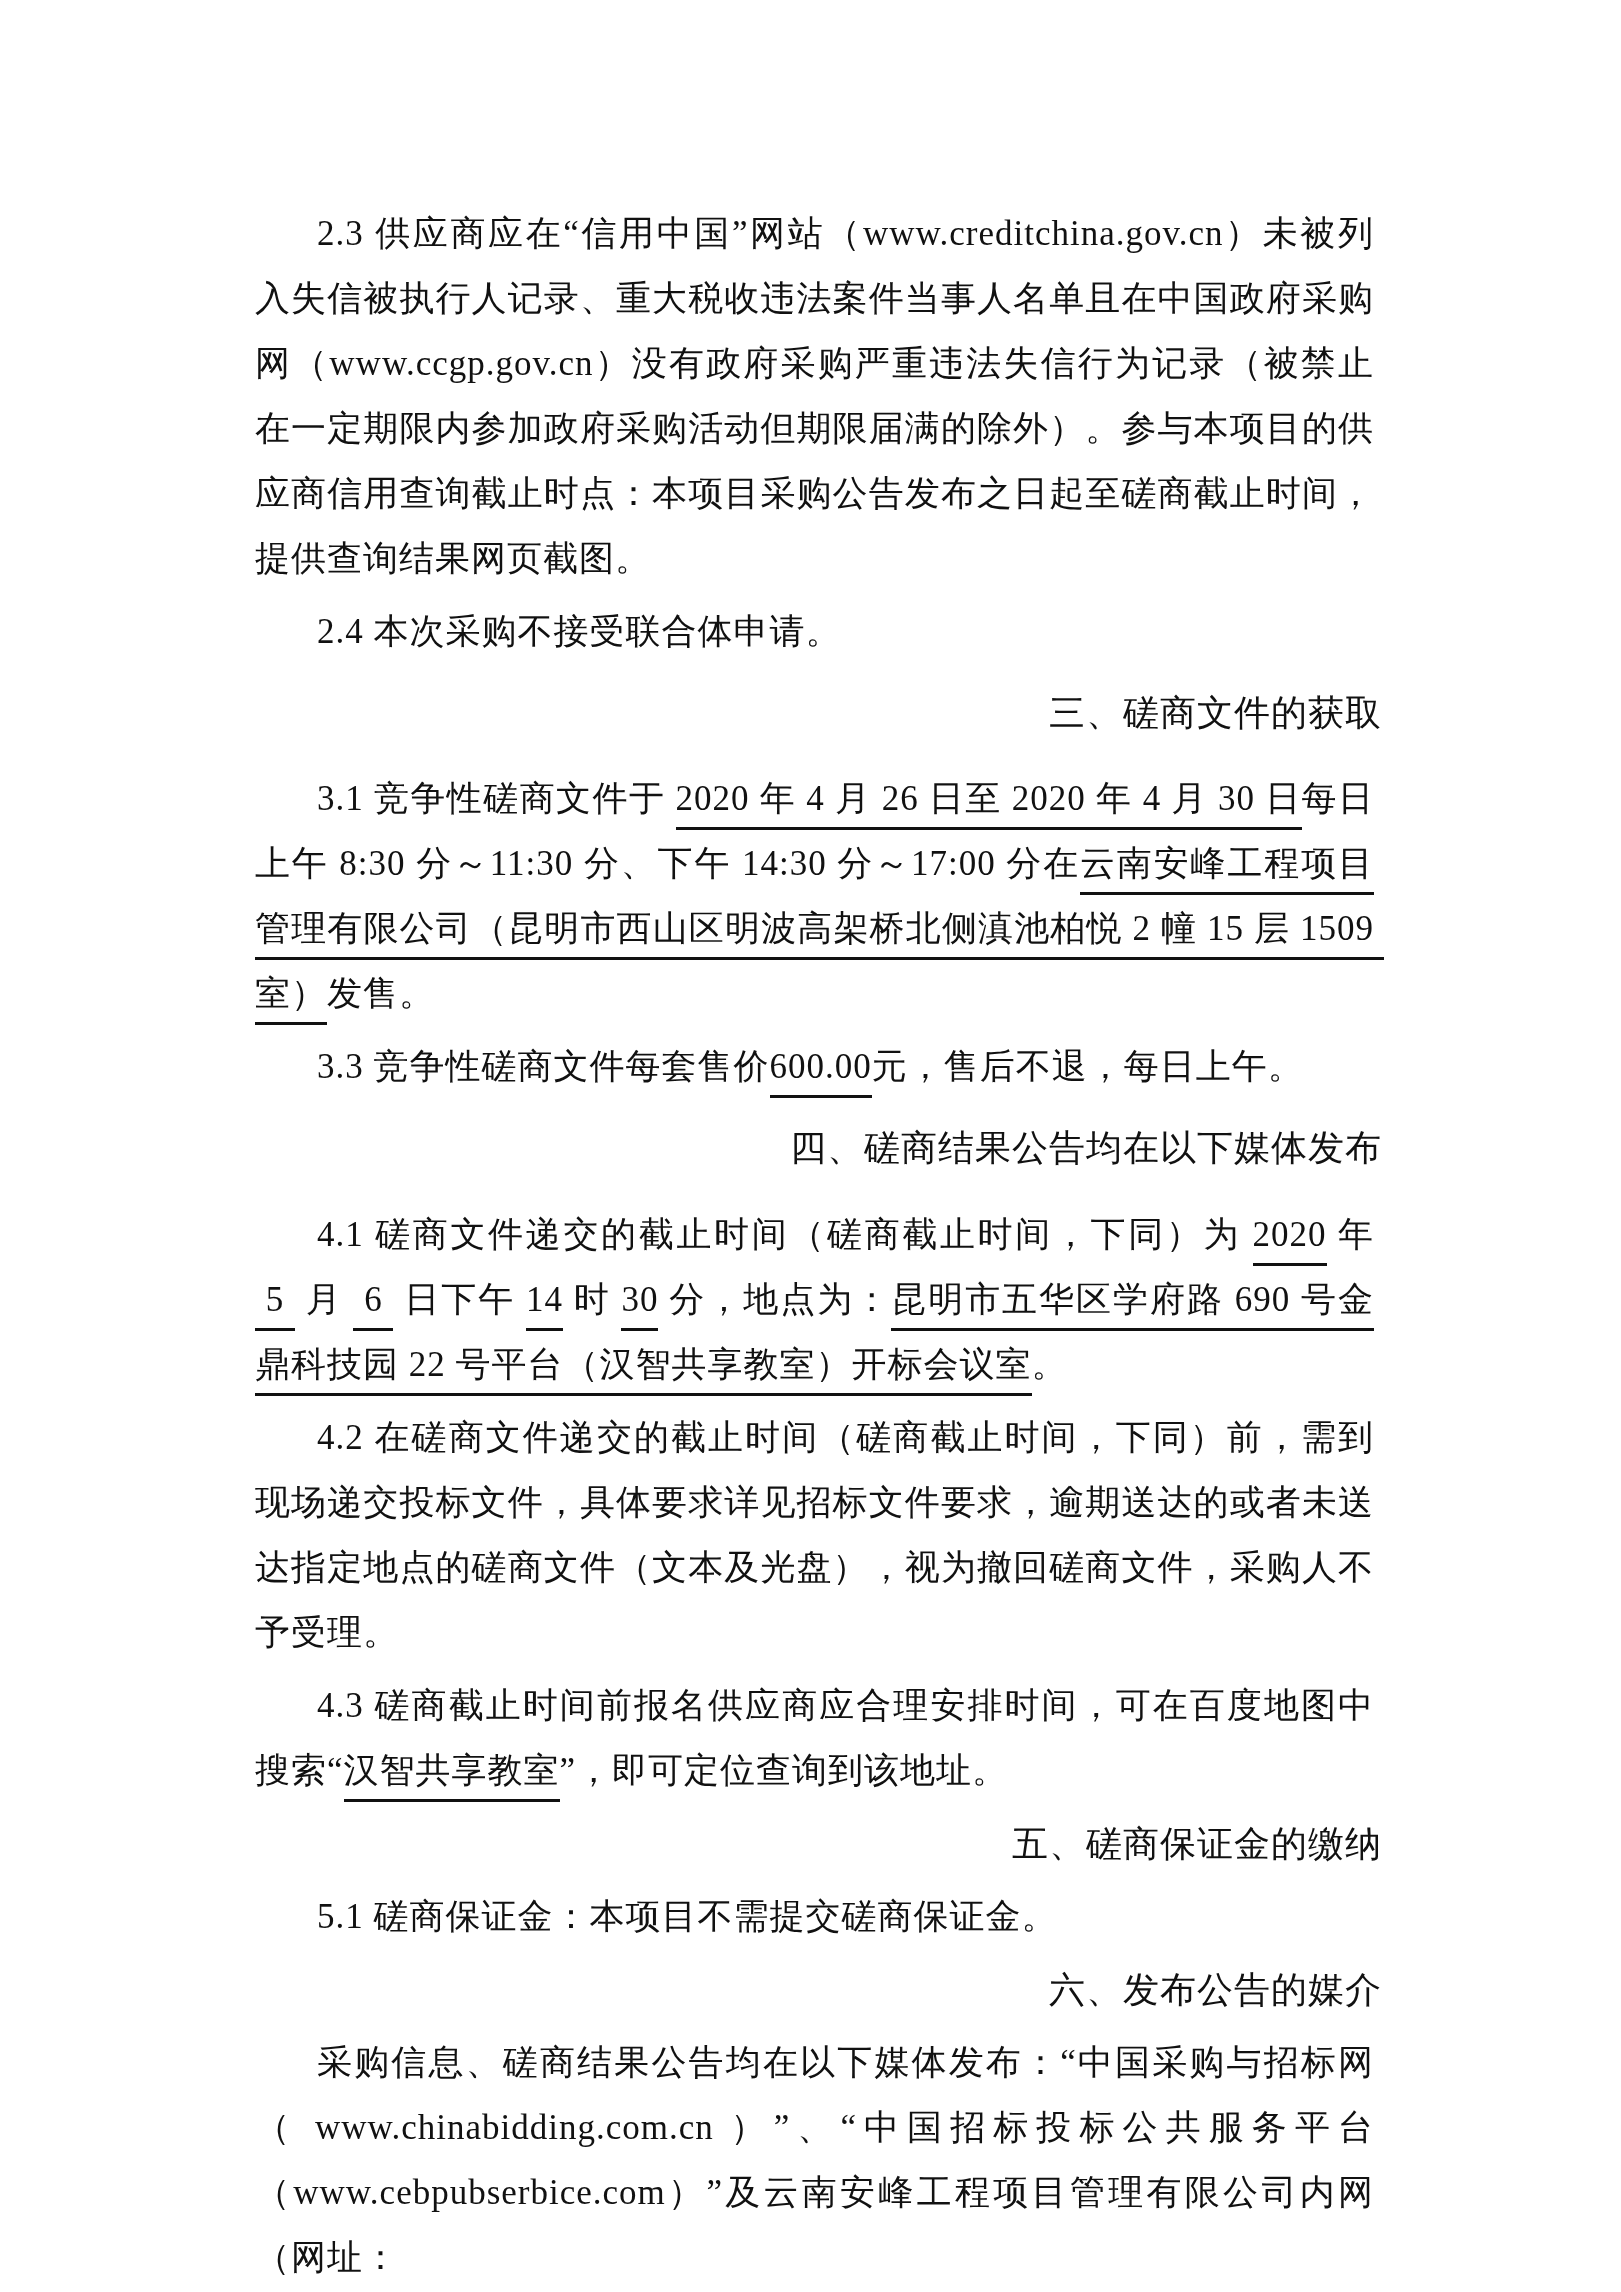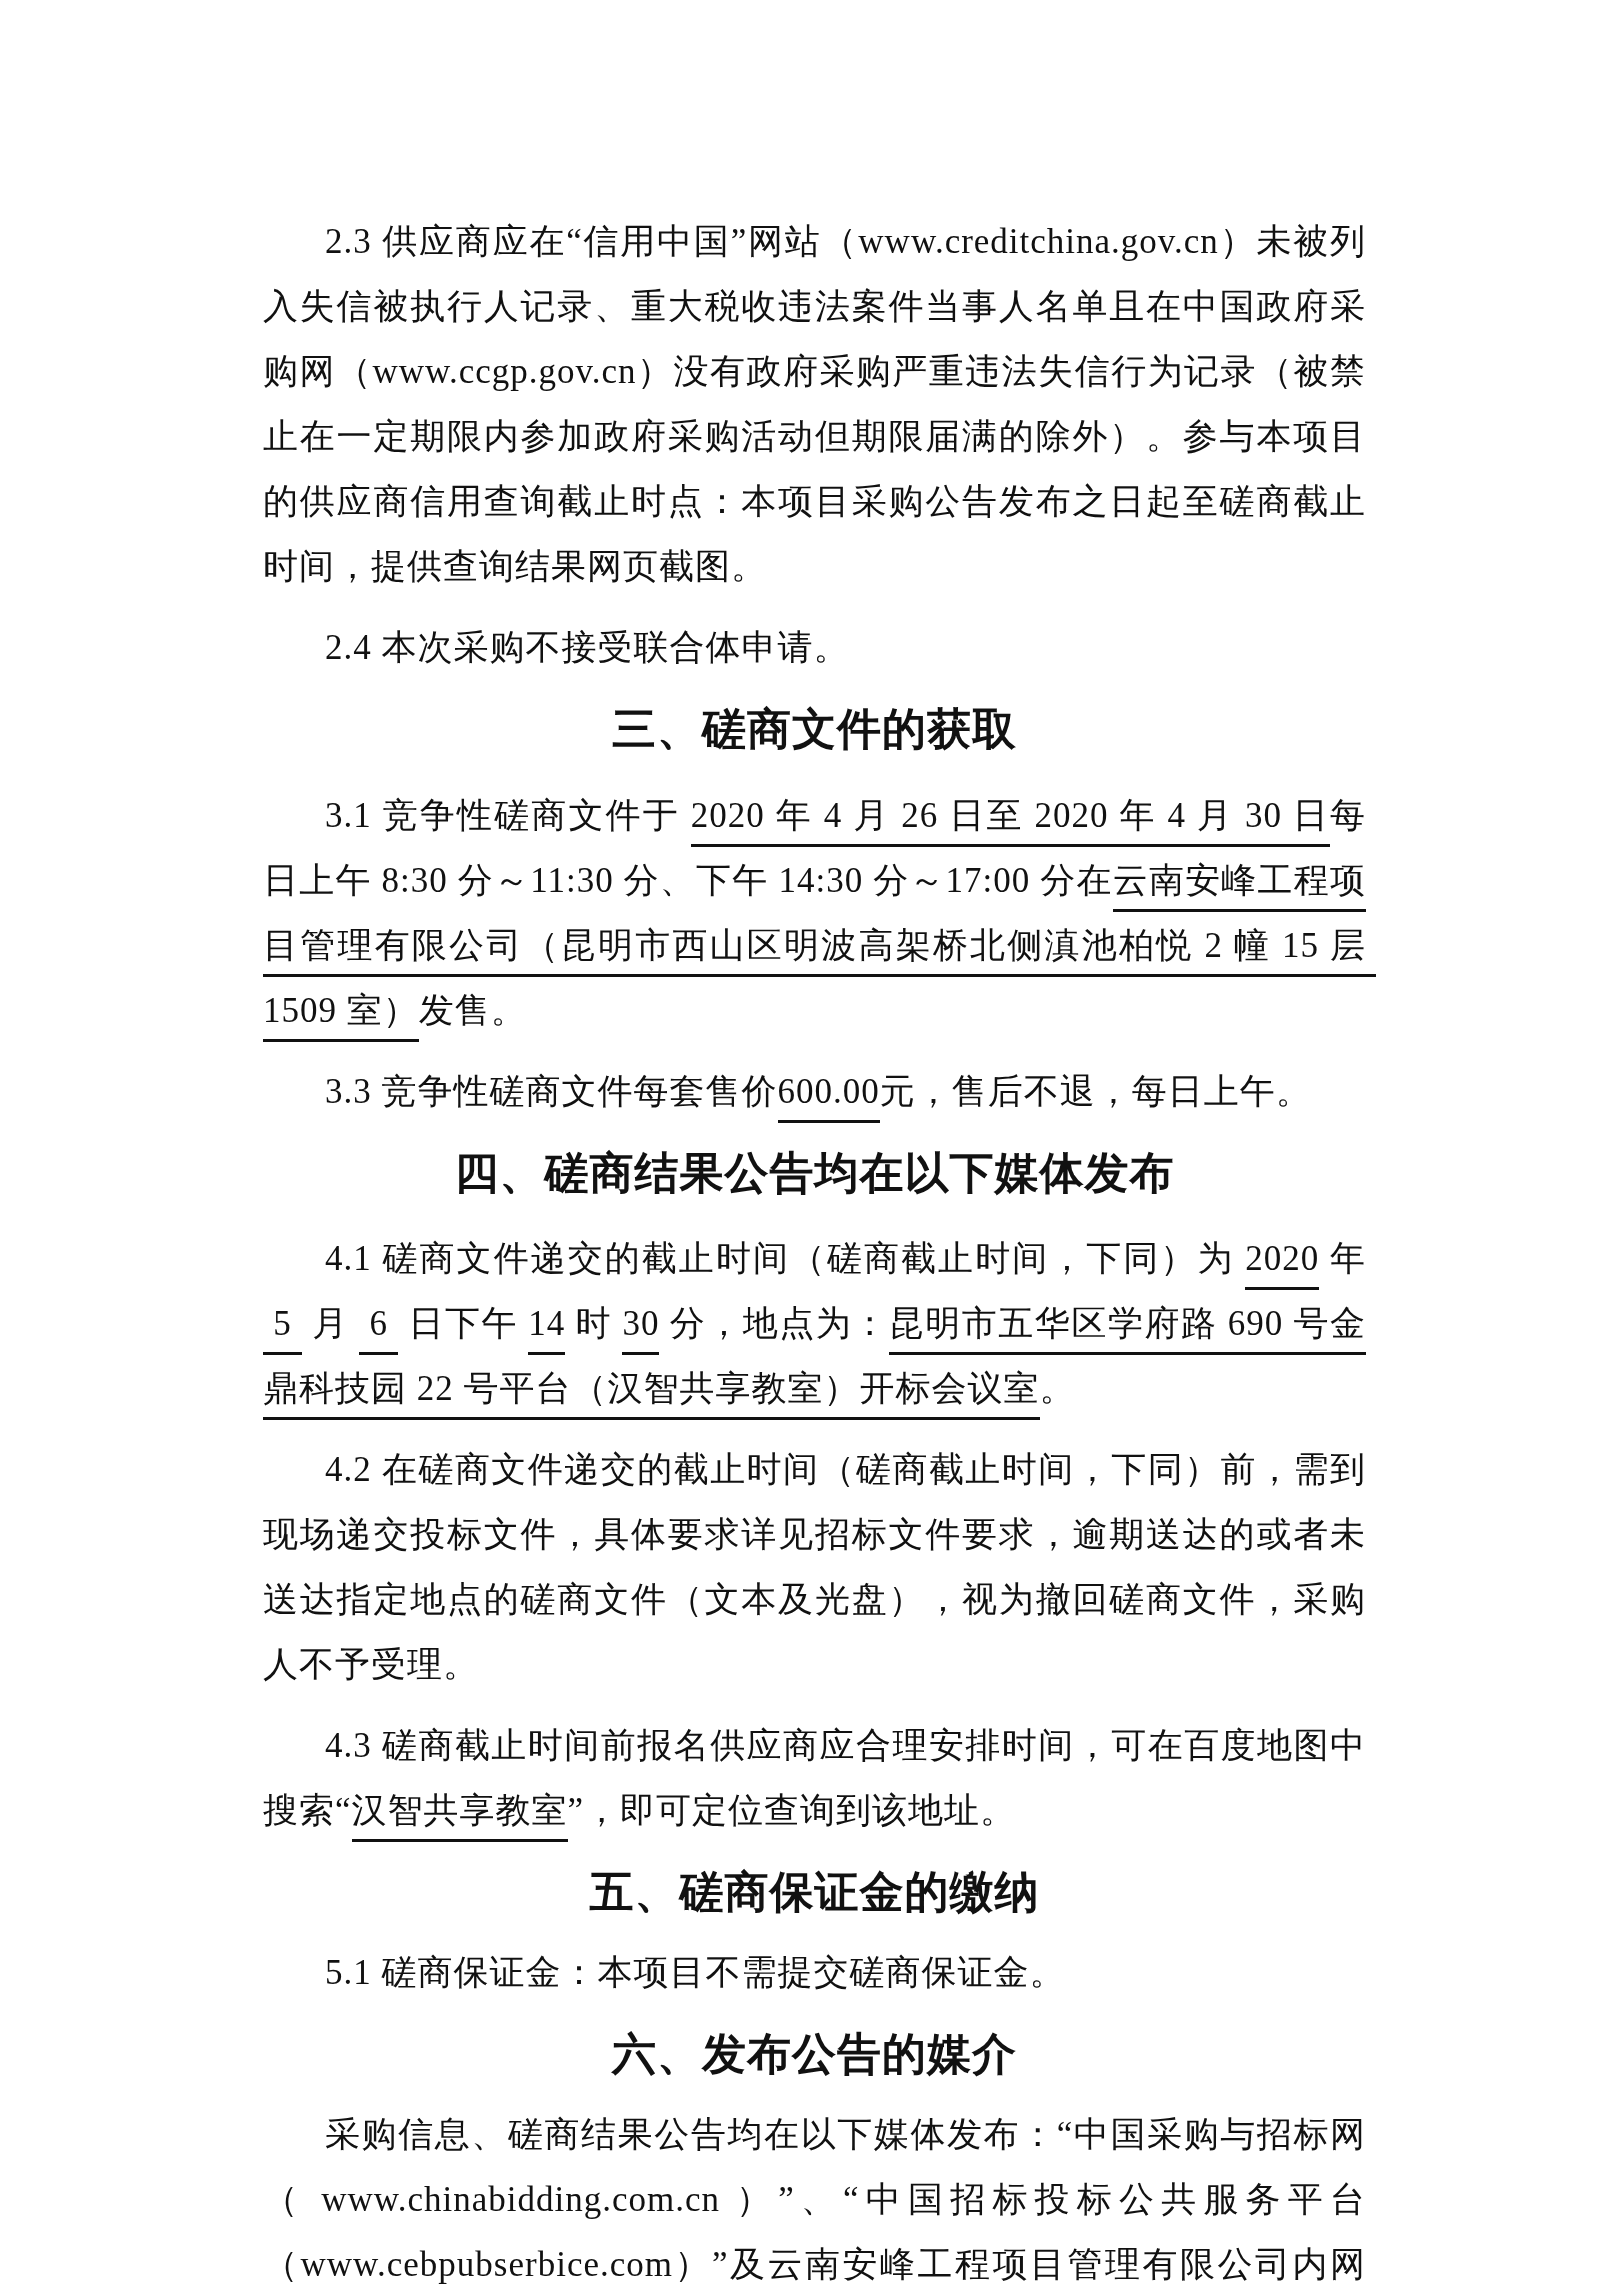--- a/index.html
+++ b/index.html
@@ -15,36 +15,36 @@
     font-family: "Liberation Serif", "DejaVu Serif", serif;
     color: #111111;
   }
   .page-content {
     position: absolute;
     left: 247px;
     top: 193px;
     width: 1135px;
   }
   .para {
-    margin: 16px;
+    margin: 8px;
     font-size: 35px;
     line-height: 65px;
     letter-spacing: 1px;
     text-align: justify;
     text-indent: 62px;
     word-break: normal;
   }
   .heading {
     margin: 0;
-    font-size: 44px;
+    font-size: 36px;
     line-height: 65px;
     letter-spacing: 1px;
-    font-weight: bold;
+    font-weight: normal;
     font-family: "Liberation Sans", "DejaVu Sans", sans-serif;
-    text-align: center;
+    text-align: right;
   }
   .heading.spaced {
     margin-top: 15.7px;
     margin-bottom: 21.6px;
   }
   .run {
     white-space: pre-wrap;
   }
   .run.u {
     border-bottom: 3.9px solid currentColor;

